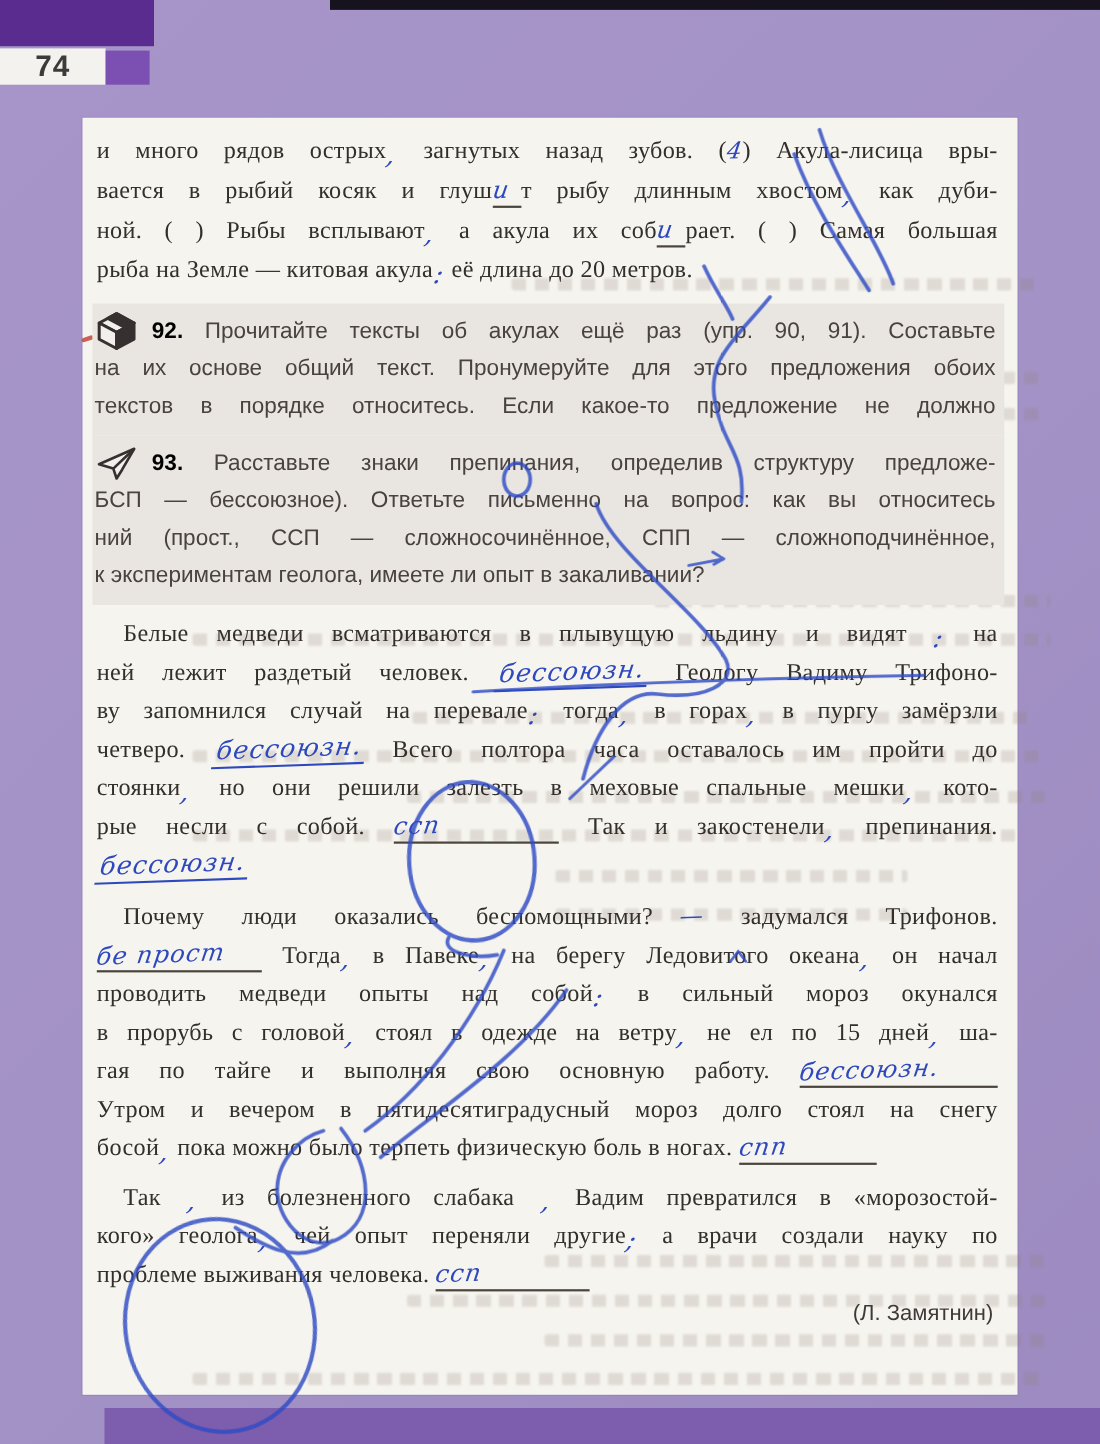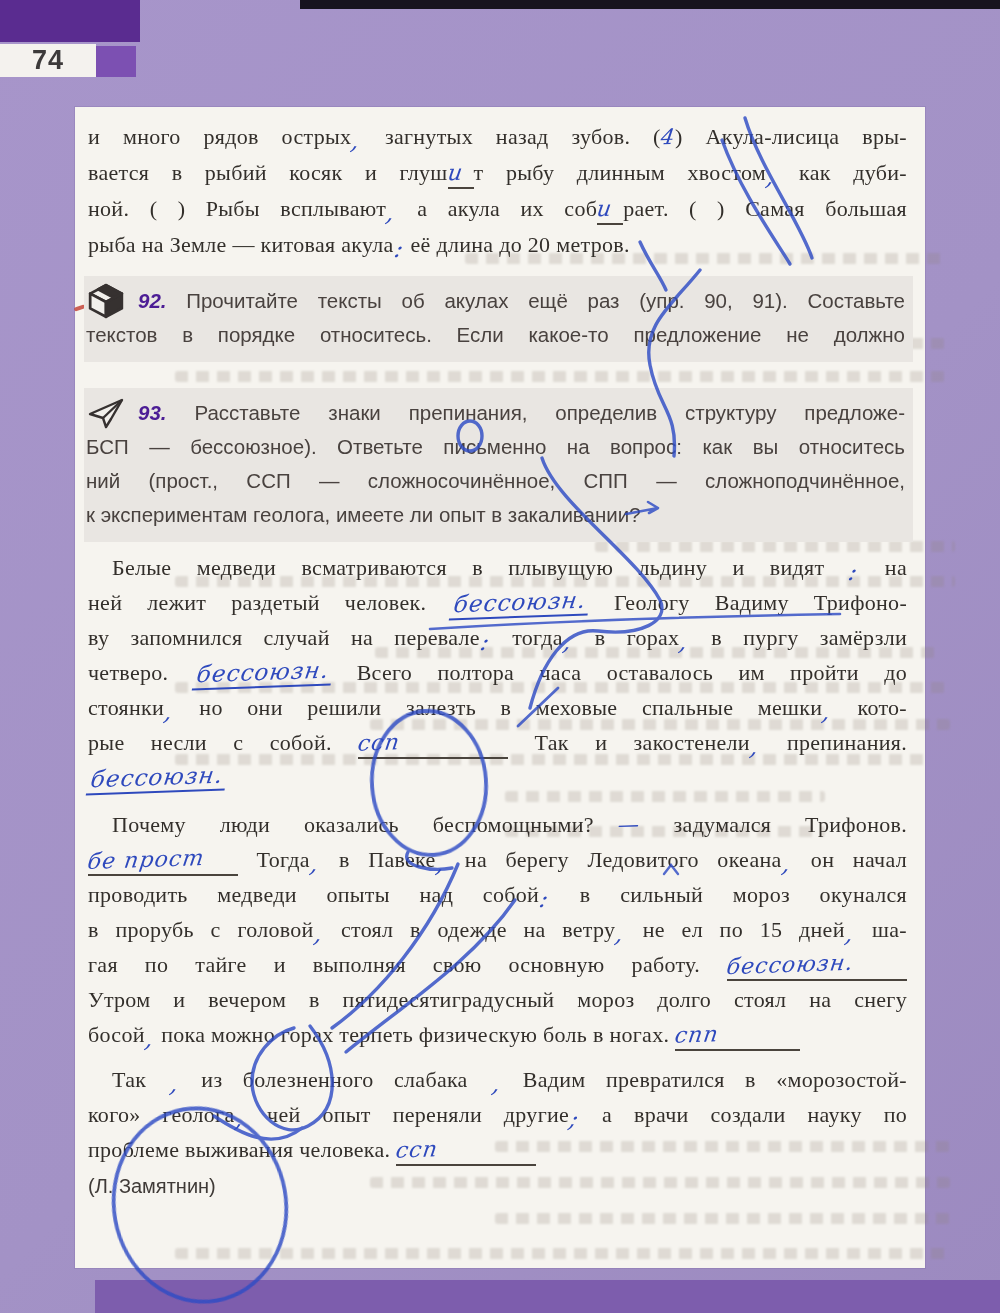--- a/index.html
+++ b/index.html
@@ -24,29 +24,29 @@
 
   
   .sec{position:relative;}
   .ln{position:relative;text-align:justify;text-align-last:justify;}
   .ln.nj{text-align-last:left;}
   .ln.ind{text-indent:24px;}
   .ln.icind{text-indent:52px;}
   .sec-serif .ln{font:22px/35px "Liberation Serif","DejaVu Serif",serif;color:#332f2b;letter-spacing:.3px;}
   .sec-intro .ln{line-height:36px;}
   .sec-sans .ln{font:20.5px/34px "Liberation Sans","DejaVu Sans",sans-serif;color:#49423f;}
-  .num{font-weight:bold;color:#4c1d95;font-style:italic;}
+  .num{font-weight:bold;color:#000000;}
   .exblock{background:#e9e6e2;padding:8px 8px 10px 2px;margin:0 -6px 0 -4px;position:relative;}
   .ex92{margin-top:13px;}
-  .ex93{margin-top:26px;}
+  .ex93{}
   .sec-intro{margin-top:2px;}
   .p1{margin-top:8px;}
   .p2{margin-top:12px;}
   .p3{margin-top:10px;}
-  .attribution{margin-top:6px;text-align:left;font:20px/26px "Liberation Sans",sans-serif;color:#3f3a37;padding-right:4px;}
+  .attribution{margin-top:6px;text-align:right;font:20px/26px "Liberation Sans",sans-serif;color:#3f3a37;padding-right:4px;}
 
   
   .hw{display:inline-block;color:#2e49bd;font:italic 21px/1 "DejaVu Serif",serif;
       transform:skewX(-10deg) rotate(-2deg);letter-spacing:1px;}
   .hwu{font-size:23px;border-bottom:2px solid #2e49bd;padding:0 3px 2px;}
   .hwc{position:relative;top:5px;font-size:24px;margin:0 1px;transform:skewX(-14deg);}
   .blank{display:inline-block;border-bottom:2px solid #4a443d;text-align:center;
       vertical-align:baseline;height:26px;line-height:24px;}
   .blank .hw{font-size:22px;}
   .bsm{min-width:26px;}
@@ -108,20 +108,21 @@
     <div class="sec sec-sans exblock ex92">
       <span class="exicon">
         <svg viewBox="0 0 36 36" fill="none" stroke="#363130" stroke-width="2.6" stroke-linejoin="round">
           <polygon points="18,3 33,11 18,19 3,11" fill="#f2f0ec"></polygon>
           <polygon points="3,11 18,19 18,33 3,25" fill="#f2f0ec"></polygon>
           <polygon points="33,11 33,25 18,33 18,19" fill="#363130" stroke="#363130"></polygon>
           <polygon points="18,3 10.5,7 25.5,15 33,11" fill="#363130" stroke="#363130"></polygon>
         </svg>
       </span>
     <div class="ln icind"><span class="num">92.</span><span class="pr"> Прочитайте тексты об акулах ещё раз (упр. 90, 91). Составьте</span></div>
+        <div class="ln"><span class="pr">на их основе общий текст. Пронумеруйте для этого предложения обоих</span></div>
         <div class="ln"><span class="pr">текстов в порядке относитесь. Если какое-то предложение не должно</span></div>
       </div>
 
     <div class="sec sec-sans exblock ex93">
       <span class="exicon">
         <svg viewBox="0 0 40 36" fill="#f2f0ec" stroke="#363130" stroke-width="2.4" stroke-linejoin="round">
           <polygon points="36,5 4,19 17,23 20,32 25,24 36,5"></polygon>
           <line x1="36" y1="5" x2="17" y2="23"></line>
         </svg>
       </span>
@@ -140,21 +141,21 @@
         <div class="ln"><span class="pr">рые несли с собой. </span><span class="blank" style="min-width: 150px;"><span class="hw">ссп</span></span><span class="pr"> Так и закостенели</span><span class="hw hwc">,</span><span class="pr"> препинания.</span></div>
         <div class="ln nj"><span class="hw hwu">бессоюзн.</span></div>
       </div>
     <div class="sec sec-serif p2">
         <div class="ln ind"><span class="pr">Почему люди оказались беспомощными?</span><span class="hw">—</span><span class="pr"> задумался Трифонов.</span></div>
         <div class="ln"><span class="blank" style="min-width: 150px;"><span class="hw">бе прост</span></span><span class="pr"> Тогда</span><span class="hw hwc">,</span><span class="pr"> в Павеке</span><span class="hw hwc">,</span><span class="pr"> на берегу Ледовитого океана</span><span class="hw hwc">,</span><span class="pr"> он начал</span></div>
         <div class="ln"><span class="pr">проводить медведи опыты над собой</span><span class="hw hwc">:</span><span class="pr"> в сильный мороз окунался</span></div>
         <div class="ln"><span class="pr">в прорубь с головой</span><span class="hw hwc">,</span><span class="pr"> стоял в одежде на ветру</span><span class="hw hwc">,</span><span class="pr"> не ел по 15 дней</span><span class="hw hwc">,</span><span class="pr"> ша-</span></div>
         <div class="ln"><span class="pr">гая по тайге и выполняя свою основную работу. </span><span class="blank" style="min-width: 180px;"><span class="hw">бессоюзн.</span></span></div>
         <div class="ln"><span class="pr">Утром и вечером в пятидесятиградусный мороз долго стоял на снегу</span></div>
-        <div class="ln nj"><span class="pr">босой</span><span class="hw hwc">,</span><span class="pr"> пока можно горах терпеть физическую боль в ногах. </span><span class="blank" style="min-width: 125px;"><span class="hw">спп</span></span></div>
+        <div class="ln nj"><span class="pr">босой</span><span class="hw hwc">,</span><span class="pr"> пока можно было терпеть физическую боль в ногах. </span><span class="blank" style="min-width: 125px;"><span class="hw">спп</span></span></div>
       </div>
     <div class="sec sec-serif p3">
         <div class="ln ind"><span class="pr">Так</span><span class="hw hwc">,</span><span class="pr"> из болезненного слабака</span><span class="hw hwc">,</span><span class="pr"> Вадим превратился в «морозостой-</span></div>
         <div class="ln"><span class="pr">кого» геолога</span><span class="hw hwc">,</span><span class="pr"> чей опыт переняли другие</span><span class="hw hwc">;</span><span class="pr"> а врачи создали науку по</span></div>
         <div class="ln nj"><span class="pr">проблеме выживания человека. </span><span class="blank" style="min-width: 140px;"><span class="hw">ссп</span></span></div>
       </div>
 
     <div class="attribution">(Л. Замятнин)</div>
   </div>
 </div>

